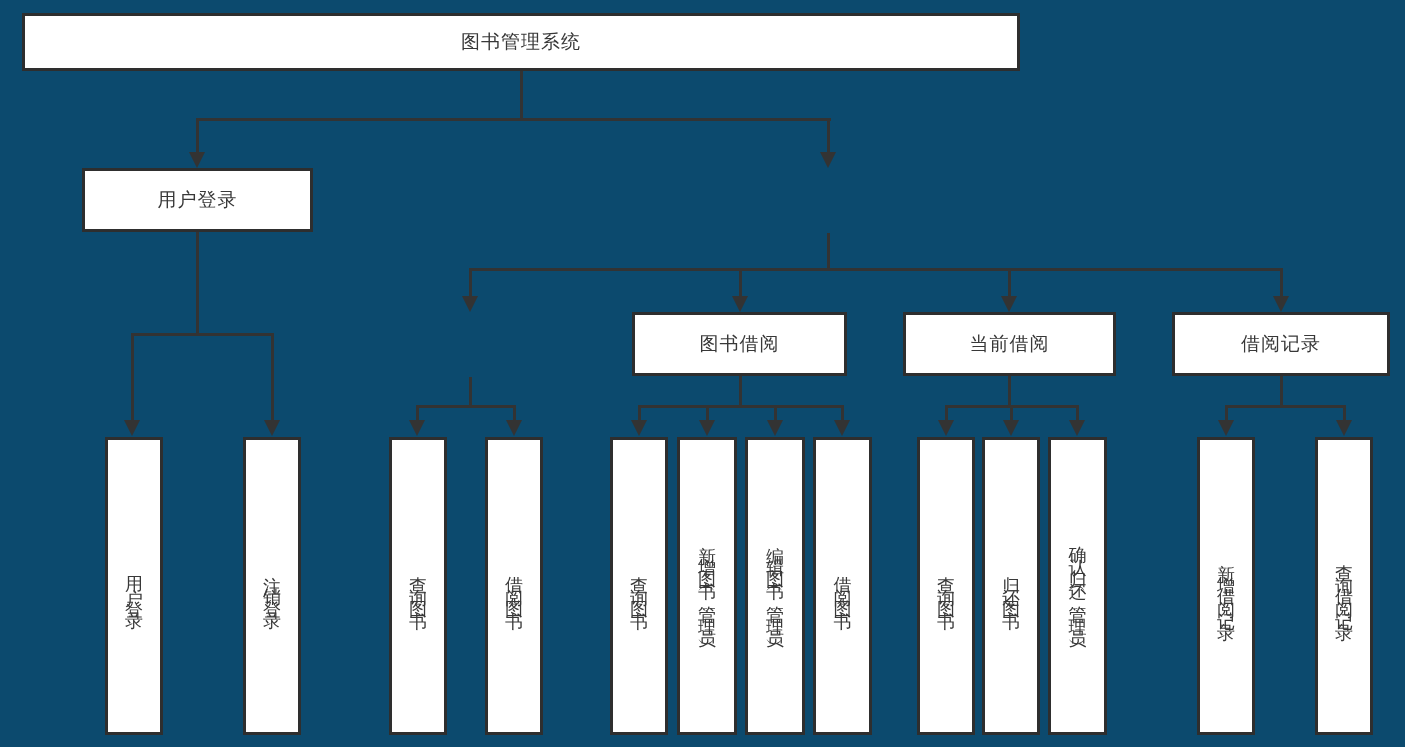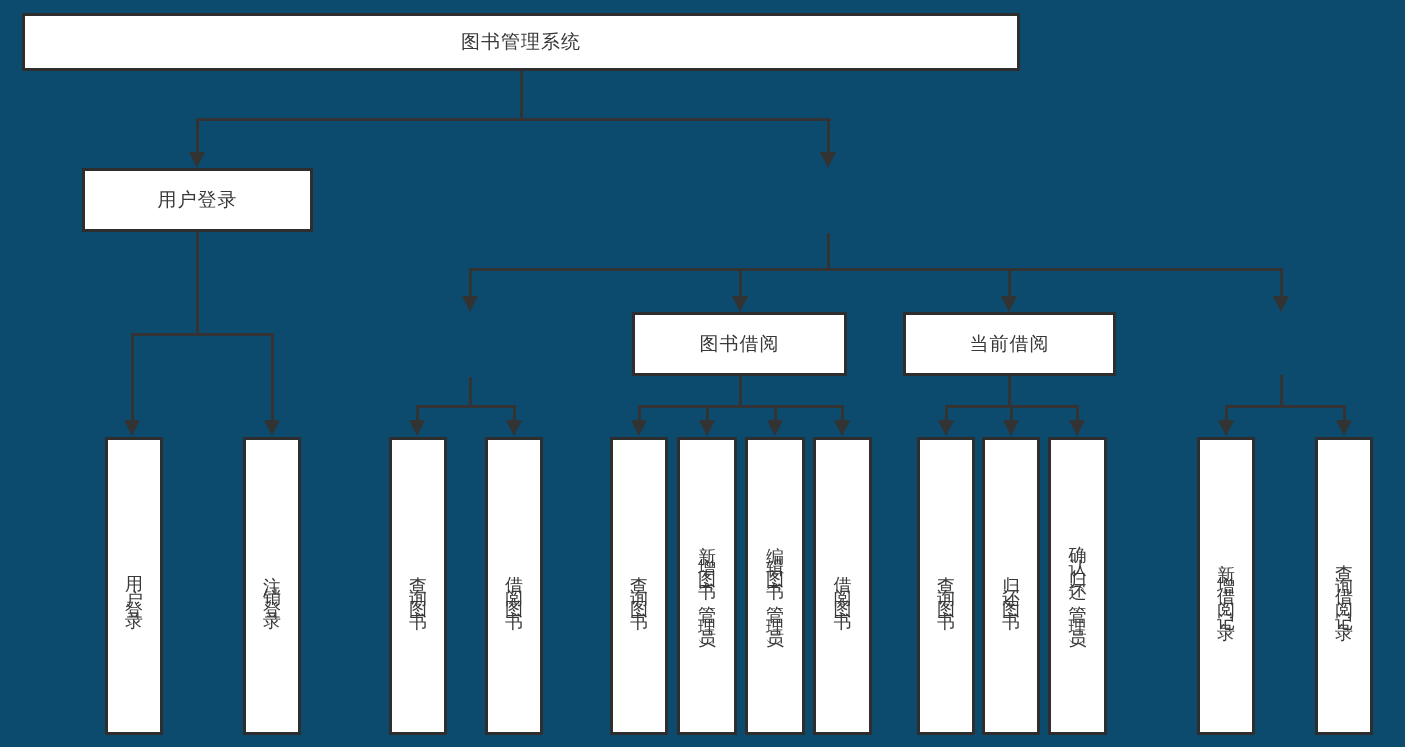--- a/index.html
+++ b/index.html
@@ -118,20 +118,23 @@
   <div class="node" style="left:82px;top:168px;width:231px;height:64px">
     <span>用户登录</span>
   </div>
 
   <div class="node" style="left:632px;top:312px;width:215px;height:64px">
     <span>图书借阅</span>
   </div>
   <div class="node" style="left:903px;top:312px;width:213px;height:64px">
     <span>当前借阅</span>
   </div>
+  <div class="node" style="left:1172px;top:312px;width:218px;height:64px">
+    <span>借阅记录</span>
+  </div>
 
   <div class="vnode" style="left:105px;width:58px">
     <span class="vt">用户登录</span>
   </div>
   <div class="vnode" style="left:243px;width:58px">
     <span class="vt">注销登录</span>
   </div>
 
   <div class="vnode" style="left:389px;width:58px">
     <span class="vt">查询图书</span>

